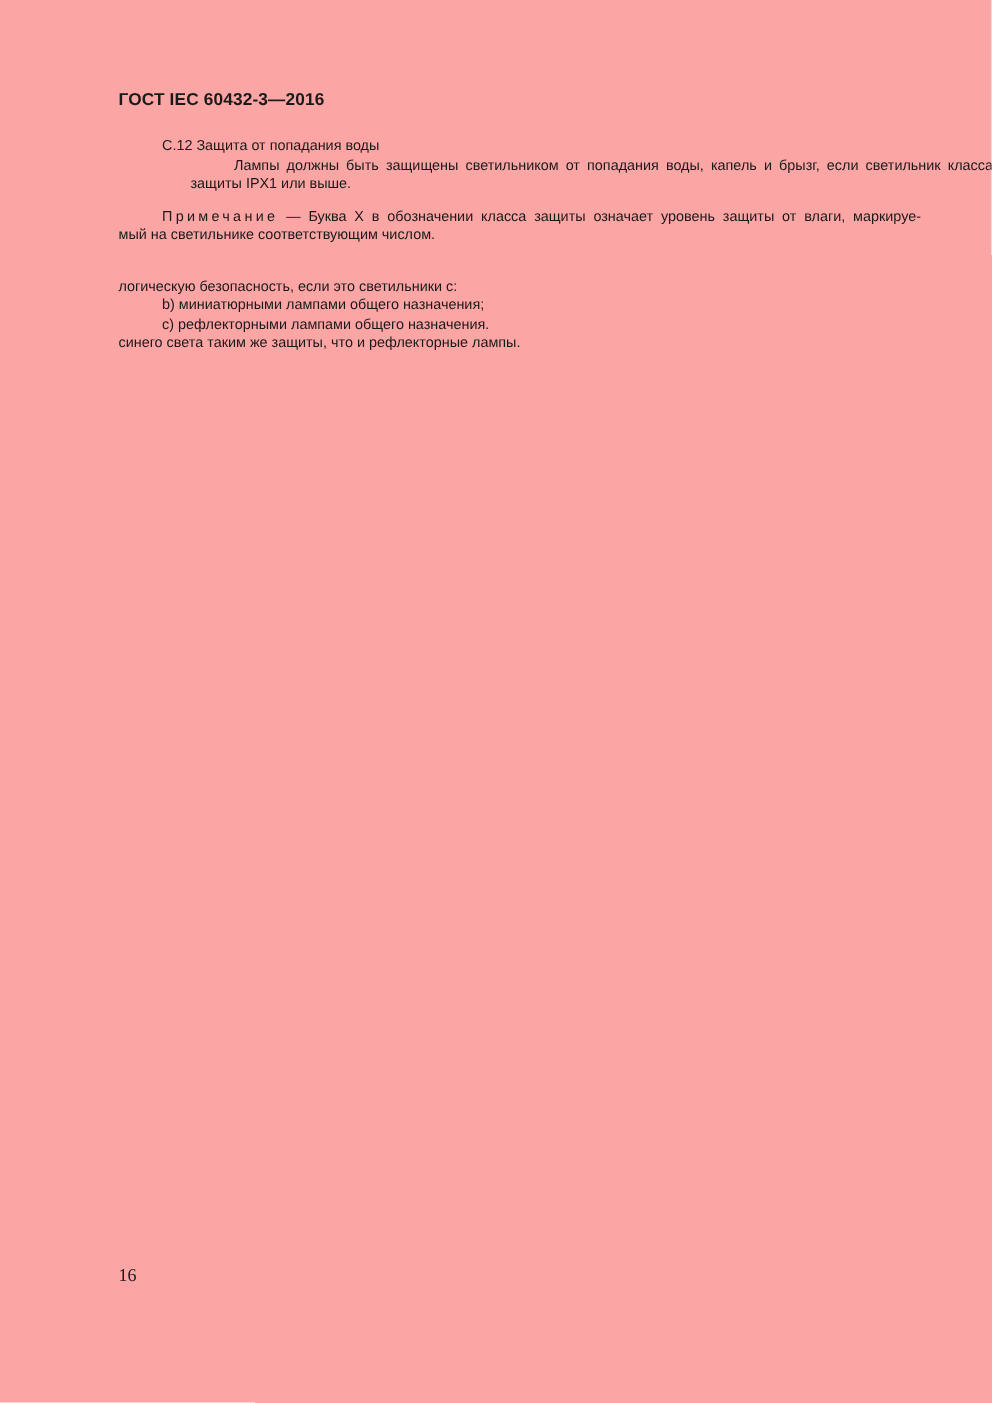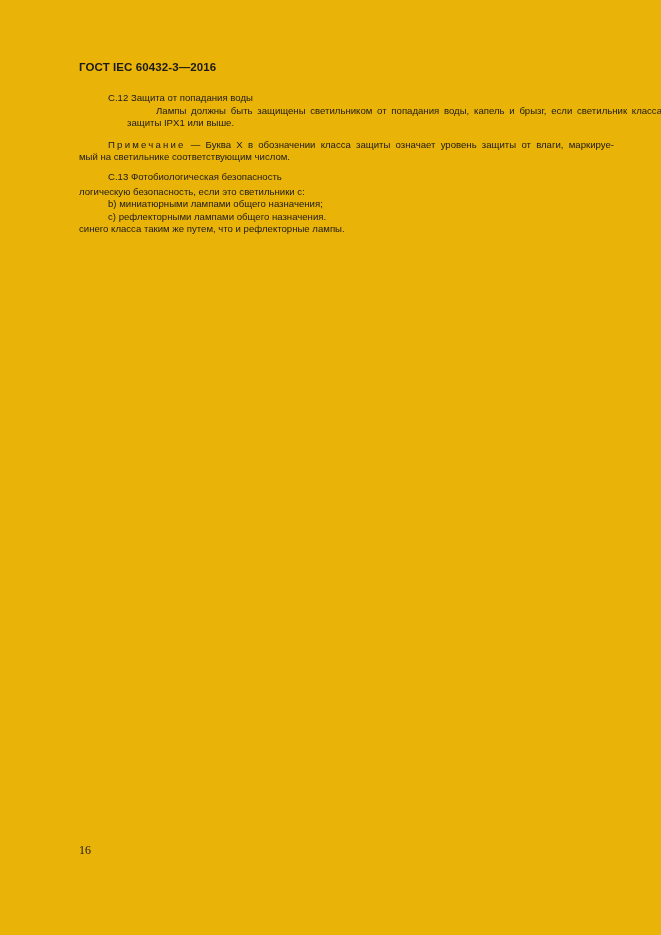--- a/index.html
+++ b/index.html
@@ -1,18 +1,18 @@
 <!DOCTYPE html>
 <html><head>
   <meta charset="utf-8">
   <style>
     html, body { margin: 0; padding: 0; background: #ffffff; }
     body { width: 661px; height: 935px; position: relative; overflow: hidden;
            font-family: "Liberation Sans", sans-serif; color: #1a1a1a; }
-    .page { position: absolute; left: 0; top: 0; width: 661px; height: 935px; background: #eab308; }
+    .page { position: absolute; left: 0; top: 0; width: 661px; height: 935px; background: #fca5a5; }
     .header { position: absolute; left: 79px; top: 61px; font-size: 11.5px; font-weight: bold; letter-spacing: 0.1px; }
     .body { position: absolute; left: 79px; width: 535px; font-size: 9.6px; line-height: 12.4px; }
     .line { display: block; white-space: nowrap; }
     .indent { padding-left: 29px; }
     .justify { display: block; text-align: justify; text-align-last: justify; white-space: normal; }
     .heading { font-weight: normal; padding-left: 29px; display: block; }
     .spaced { letter-spacing: 2.2px; }
     .list-item { display: block; padding-left: 29px; }
     .pagenum { position: absolute; left: 79px; top: 843px; font-size: 12px; font-family: Liberation Serif, serif; }
   </style>
@@ -30,25 +30,22 @@
   <div class="body" style="top:105px;margin-left:48px;">
     <span class="justify indent">Лампы должны быть защищены светильником от попадания воды, капель и брызг, если светильник класса</span>
     <span class="line">защиты IPX1 или выше.</span>
   </div>
 
   <div class="body" style="top:139px;">
     <span class="justify indent"><span class="spaced">Примечание</span><span> — Буква X в обозначении класса защиты означает уровень защиты от влаги, маркируе-</span></span>
     <span class="line">мый на светильнике соответствующим числом.</span>
   </div>
 
-  <div class="body" style="top:171px;">
-    <span class="heading">С.13 Фотобиологическая безопасность</span>
-  </div>
 
   <div class="body" style="top:186px;">
     <span class="line">логическую безопасность, если это светильники с:</span>
     <span class="list-item">b) миниатюрными лампами общего назначения;</span>
     <span class="list-item">c) рефлекторными лампами общего назначения.</span>
-    <span class="line">синего класса таким же путем, что и рефлекторные лампы.</span>
+    <span class="line">синего света таким же защиты, что и рефлекторные лампы.</span>
   </div>
 
   <div class="pagenum">16</div>
 </div>
 
 </body></html>

